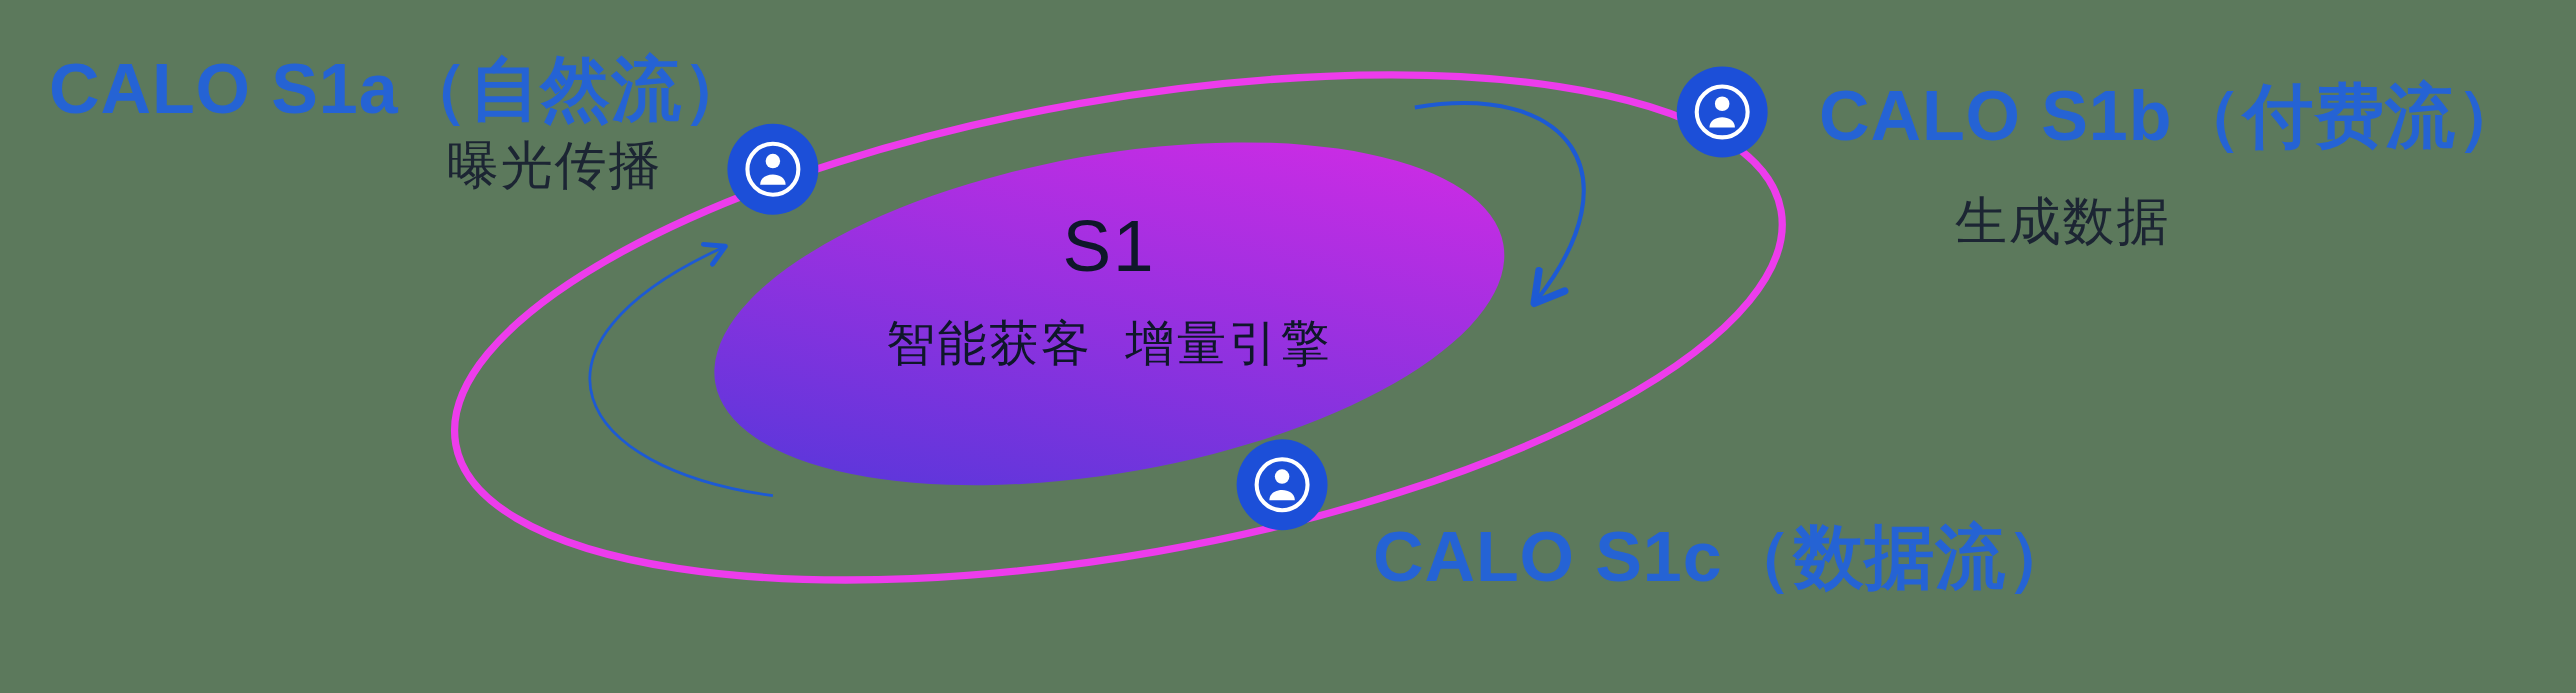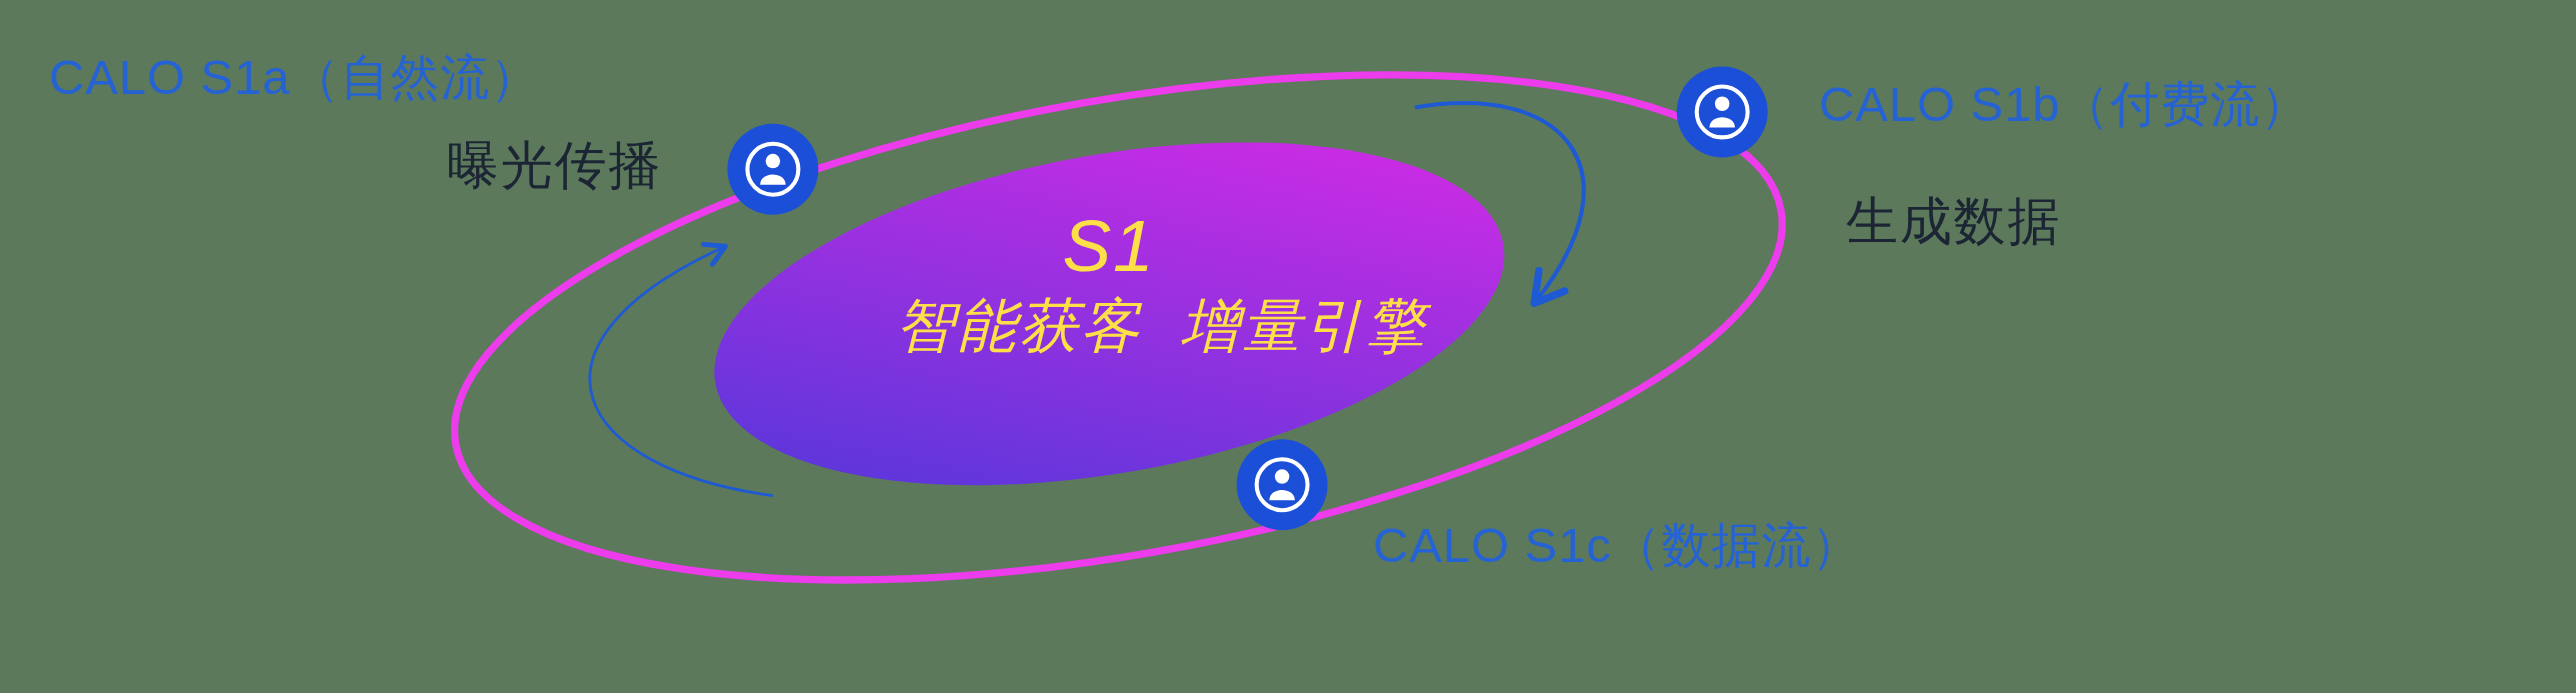--- a/index.html
+++ b/index.html
@@ -8,35 +8,35 @@
     background: var(--bg, #5c795c);
     font-family: "Liberation Sans", "DejaVu Sans", sans-serif;
     overflow: hidden;
   }
   .stage { position:relative; width:2576px; height:694px; overflow:hidden; }
   .layer { position:absolute; inset:0; }
 
   .label { position:absolute; line-height:1.1; white-space:nowrap; }
   .label-blue {
     color: var(--accent-blue, #2563d4);
-    font-size:49px; font-weight:400; letter-spacing:0.9px;
+    font-size:70px; font-weight:700; letter-spacing:0.9px;
   }
   .label-dark {
     color: var(--dark-text, #1c2533);
     font-size:52px; font-weight:500; letter-spacing:1.8px;
   }
 
   .core-text {
     position:absolute; left:791px; top:204px; width:636px;
-    text-align:center; color:#fde047;font-style:italic;
+    text-align:center; color:#0f172a;
   }
   .core-title { font-size:73px; font-weight:500; letter-spacing:1.8px; }
   .core-subtitle {
-    font-size:59px; font-weight:400; margin-top:0;
-    white-space:pre; letter-spacing:2.7px;text-align:right;
+    font-size:49px; font-weight:400; margin-top:24px;
+    white-space:pre; letter-spacing:2.7px;
   }
 
   .orbit { fill:none; stroke: var(--orbit-pink, #ed3cec); stroke-width:8; }
   .core  { fill:url(#coreGrad); }
   stop.gs { stop-color: var(--gradient-start, #4a38d9); }
   stop.ge { stop-color: var(--gradient-end, #de2ae6); }
 
   .arrow { fill:none; stroke: var(--arrow-blue, #1d5ad4); }
   .arrow-a { stroke-width:3; }
   .arrow-b { stroke-width:4.5; }
@@ -102,18 +102,18 @@
 
   <div class="core-text">
     <div class="core-title">S1</div>
     <div class="core-subtitle">智能获客  增量引擎</div>
   </div>
 
   <div class="label label-blue" style="left:49px; top:51px;">CALO S1a（自然流）</div>
   <div class="label label-dark" style="left:447px; top:137px;">曝光传播</div>
 
   <div class="label label-blue" style="left:1819px; top:78px;">CALO S1b（付费流）</div>
-  <div class="label label-dark" style="left:1846px; top:193px;">生成数据</div>
+  <div class="label label-dark" style="left:1955px; top:193px;">生成数据</div>
 
   <div class="label label-blue" style="left:1373px; top:471px;margin-top:48px;">CALO S1c（数据流）</div>
 
 </div>
 
 
 </body></html>

